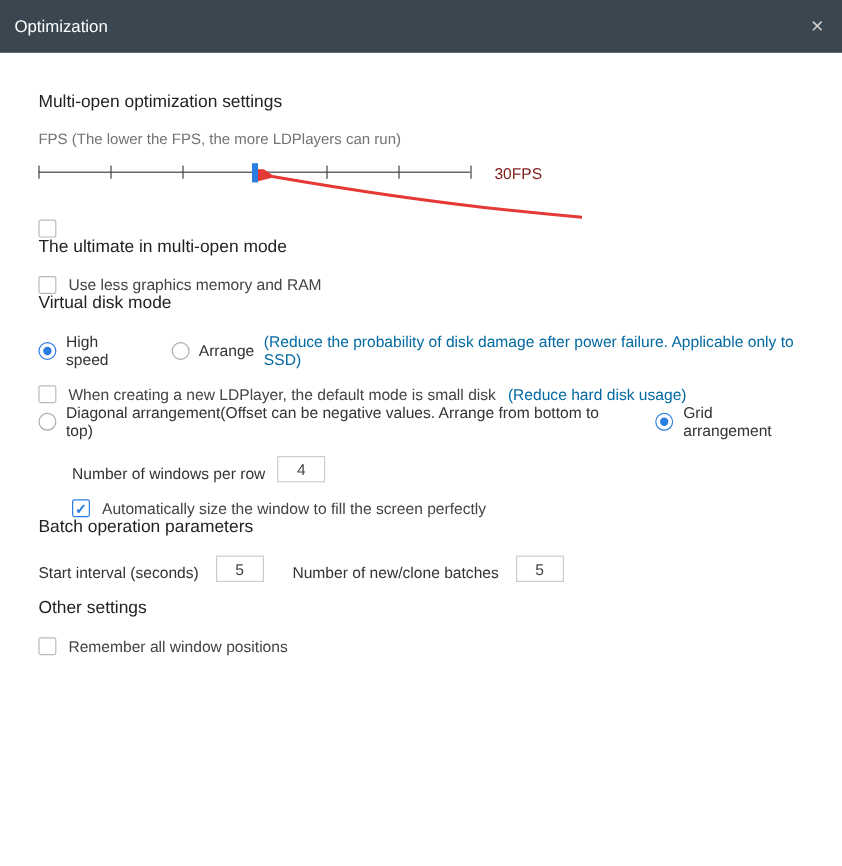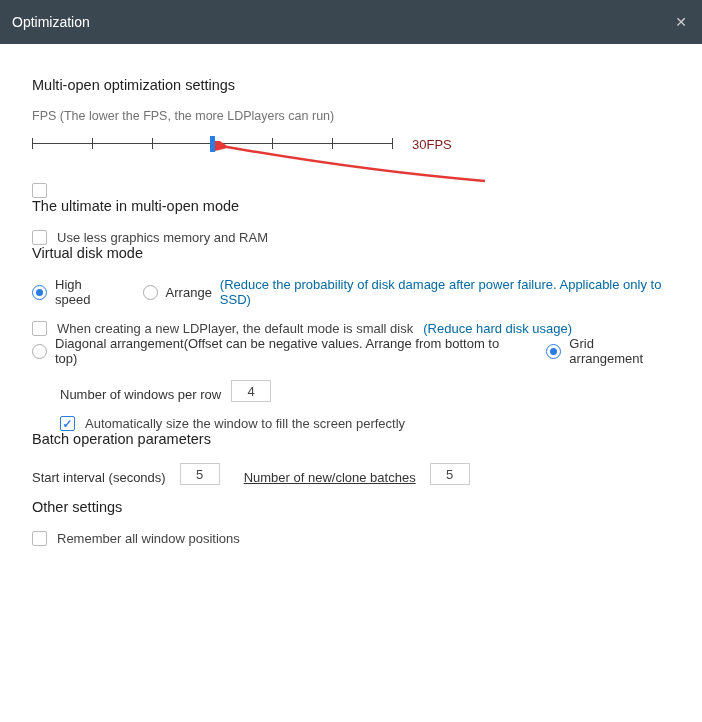--- a/index.html
+++ b/index.html
@@ -244,21 +244,21 @@
       <span class="checkbox checked"></span>
       <span>Automatically size the window to fill the screen perfectly</span>
     </div>
   </div>
 
   <div class="section">
     <div class="section-title">Batch operation parameters</div>
     <div class="field-line" style="gap:14px;">
       <span>Start interval (seconds)</span>
       <input class="text-input" value="5" style="">
-      <span style="margin-left:10px;text-decoration:underline;">Number of new/clone batches</span>
+      <span style="margin-left:10px;">Number of new/clone batches</span>
       <input class="text-input" value="5" style="">
     </div>
   </div>
 
   <div class="section">
     <div class="section-title">Other settings</div>
     <div class="row">
       <span class="checkbox"></span>
       <span>Remember all window positions</span>
     </div>

